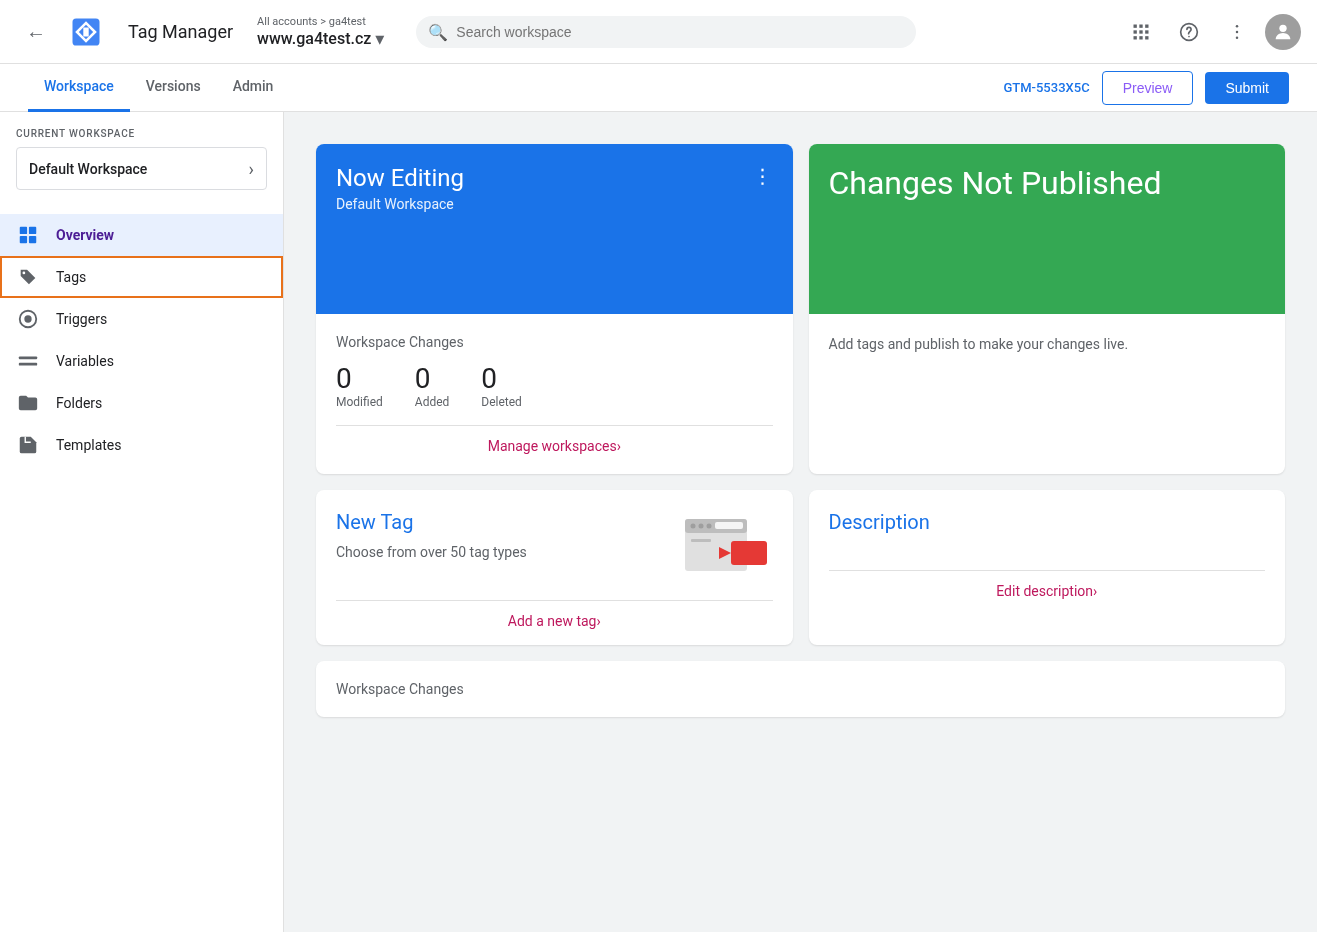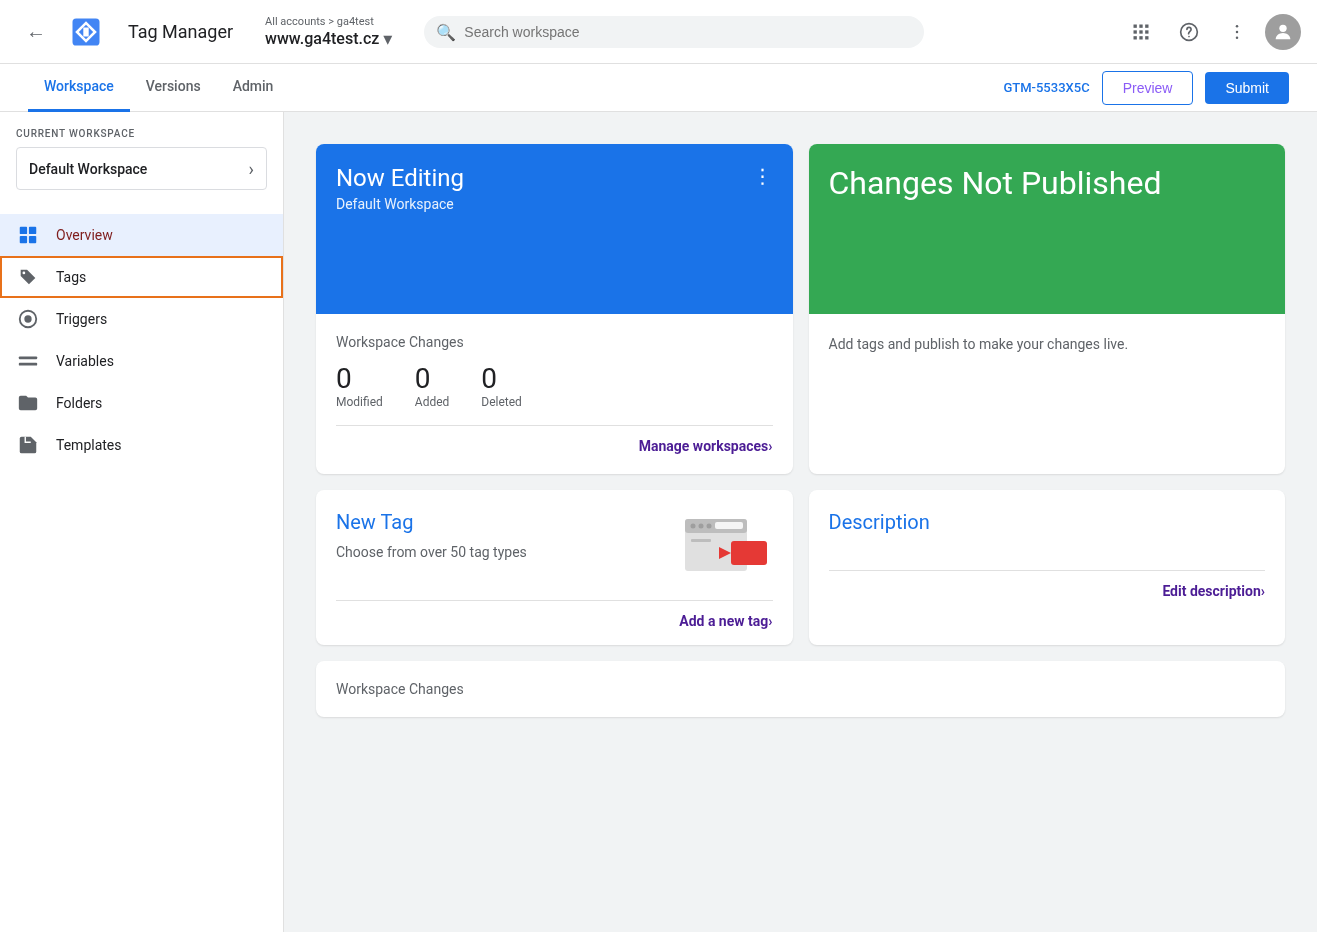--- a/index.html
+++ b/index.html
@@ -24,21 +24,21 @@
     .topbar-logo {
       display: flex; align-items: center; margin-right: 12px; gap: 16px;
     }
     .topbar-logo-diamond {
       width: 36px; height: 36px; margin-right: 8px;
     }
     .topbar-appname {
       font-size: 18px; font-weight: 400; color: #202124; white-space: nowrap;
     }
     .topbar-account {
-      margin-left: 20px; margin-right: 8px;
+      margin-left: 12px; margin-right: 8px;
       display: flex; flex-direction: column;
     }
     .topbar-account-breadcrumb {
       font-size: 11px; color: #5f6368;
     }
     .topbar-account-name {
       font-size: 16px; font-weight: 500; color: #202124; display: flex; align-items: center; gap: 4px;
     }
     .topbar-account-name .dropdown-arrow {
       font-size: 18px; color: #5f6368;
@@ -181,21 +181,21 @@
     .sidebar-nav-item.tags-selected {
       outline: 2px solid #e8711a;
       outline-offset: -2px;
     }
     .sidebar-nav-item .item-icon {
       font-size: 20px; color: #5f6368; width: 24px; display: flex; align-items: center; justify-content: center;
     }
     .sidebar-nav-item.overview-active {
       background: #e8f0fe;
     }
-    .sidebar-nav-item.overview-active .item-label { color: #7f1d1d; font-weight: 400; }
+    .sidebar-nav-item.overview-active .item-label { color: #4c1d95; font-weight: 700; }
     .sidebar-nav-item.overview-active .item-icon { color: #1a73e8; }
 
     
     .content-area {
       flex: 1;
       overflow-y: auto;
       padding: 32px;
       background: #f1f3f4;
     }
     .cards-grid-top {
@@ -235,24 +235,24 @@
     .card-now-editing-menu { color: #fff; font-size: 20px; cursor: pointer; }
     .card-body { padding: 20px; }
     .card-section-title { font-size: 14px; color: #5f6368; margin-bottom: 12px; }
     .workspace-changes-row {
       display: flex; gap: 32px; margin-bottom: 16px;
     }
     .workspace-change-item { display: flex; flex-direction: column; }
     .workspace-change-num { font-size: 28px; font-weight: 400; color: #202124; }
     .workspace-change-label { font-size: 12px; color: #5f6368; }
     .card-link {
-      display: flex; align-items: center; justify-content: flex-end;
+      display: flex; align-items: center; justify-content: center;
       padding-top: 12px;
       border-top: 1px solid #e0e0e0;
-      color: #4c1d95; font-size: 14px; font-weight: 700; cursor: pointer;
+      color: #be185d; font-size: 14px; font-weight: 400; cursor: pointer;
     }
 
     
     .card-not-published { grid-column: 2; }
     .card-not-published-header {
       background: #34a853;
       padding: 20px;
       color: #fff;
       min-height: 170px;
       display: flex; align-items: flex-start;

